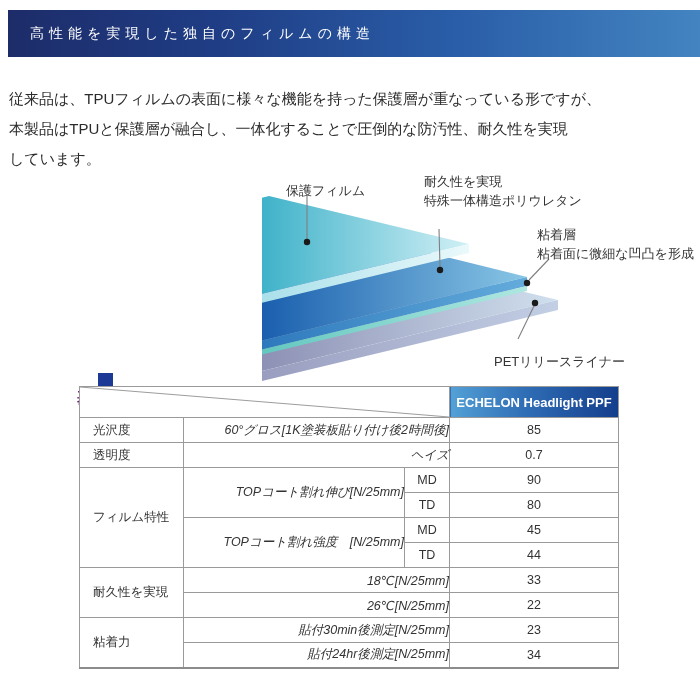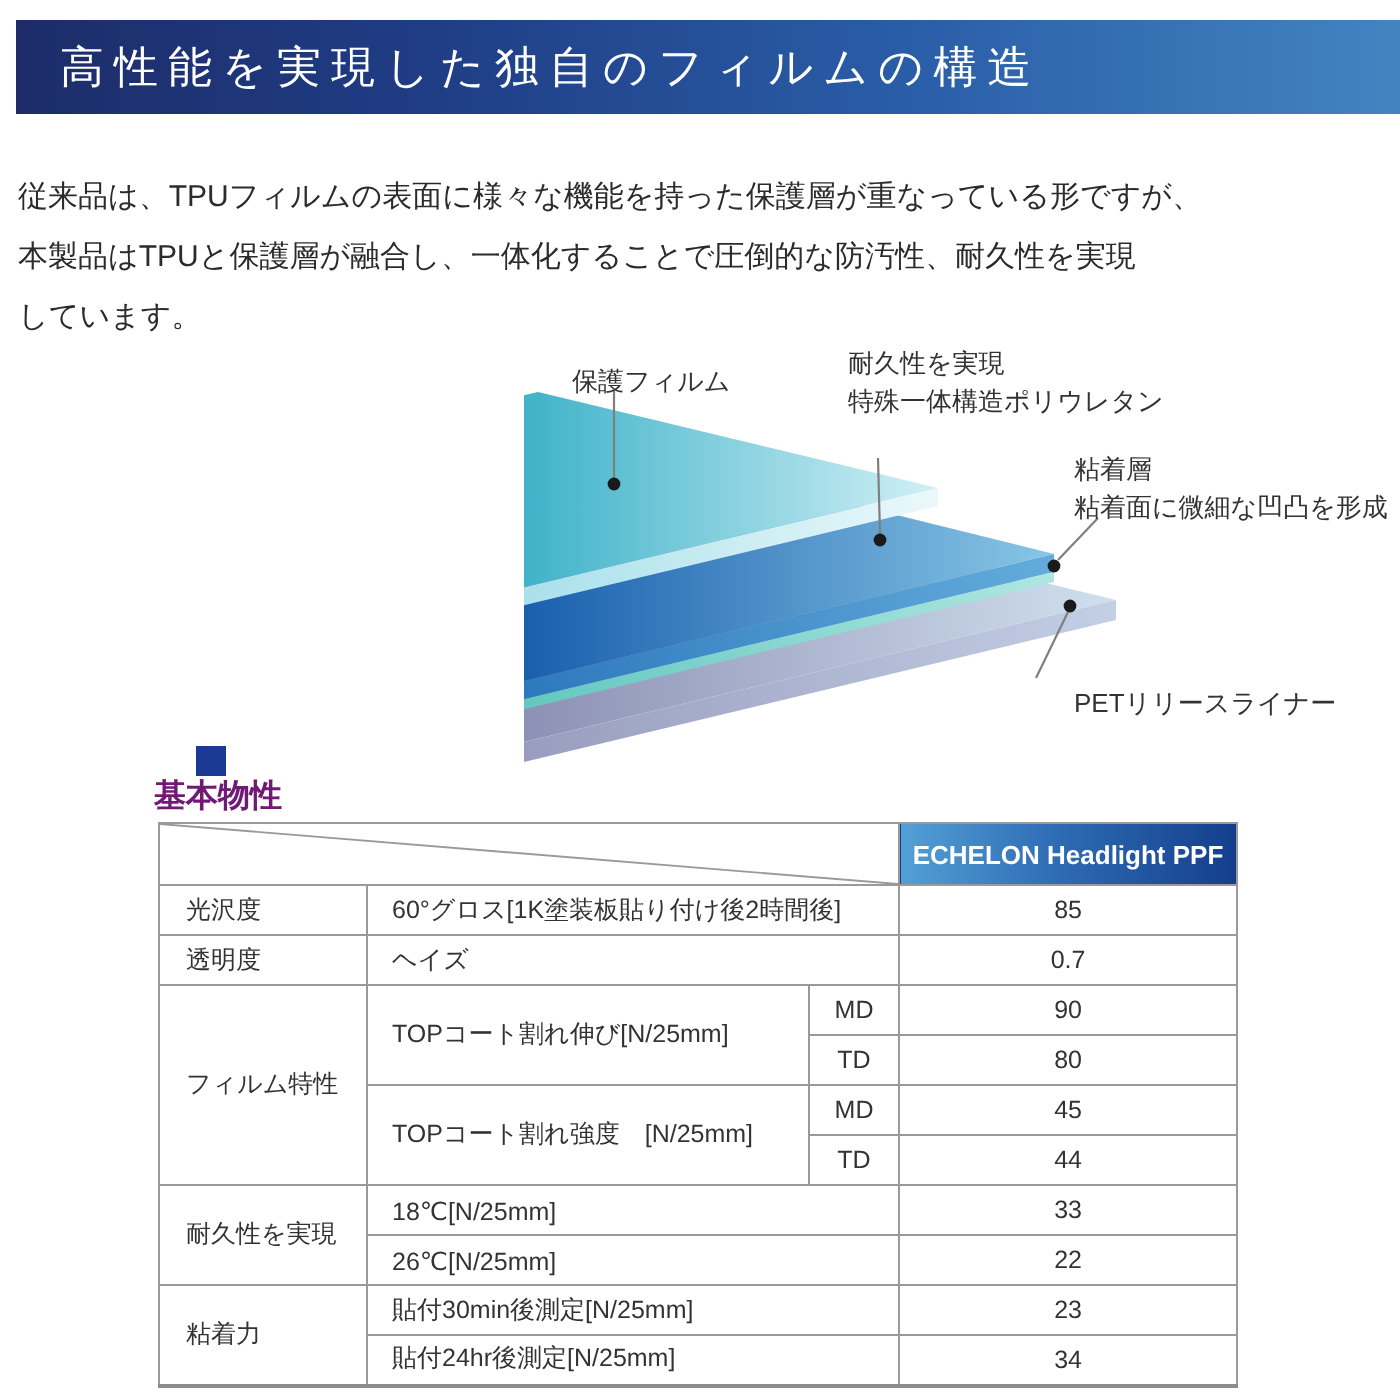--- a/index.html
+++ b/index.html
@@ -8,55 +8,55 @@
     font-family:"Liberation Sans","DejaVu Sans",sans-serif; color:#333;
     overflow:hidden;
   }
   
   .title-bar {
     position:absolute; left:8px; top:10px; width:692px; height:47px;
     background:linear-gradient(to right,#1d2c69 0%,#1f3d85 30%,#2a5ea8 65%,#4384c1 100%);
   }
   .title-bar .txt {
     font-family:Liberation Serif, serif;
-    color:#ffffff; font-size:22px; letter-spacing:5px;
+    color:#ffffff; font-size:14px; letter-spacing:5px;
     line-height:47px; padding-left:22px; white-space:nowrap;
   }
   
   .intro {
     position:absolute; left:9px; top:84px; width:688px;
     font-size:15px; line-height:30px; color:#2b2b2b;
   }
   .intro div { white-space:nowrap; }
   
   .dlabel { position:absolute; font-size:13px; color:#333; line-height:19px; white-space:nowrap; }
   
   .section-heading {
     position:absolute; left:77px; top:373px; display:flex; align-items:center;
     color:#701a75; font-weight:bold; font-size:16px;flex-direction:column;
   }
   .section-heading .sq { width:15px; height:15px; background:#1c3996; margin-right:7px; }
   
   .props {
-    position:absolute; left:79px; top:411px; width:539px;
+    position:absolute; left:79px; top:386px; width:539px;
     border-collapse:collapse; table-layout:fixed;
     font-size:12.5px; color:#333;
     border:1px solid #8c8c8c; border-bottom-width:2px;
   }
   .props td, .props th { border:1px solid #9a9a9a; padding:0; vertical-align:middle; }
   .props thead tr { height:31px; }
   .props tbody tr { height:25px; }
   .props .diag { position:relative; background:#fff; }
   .props .diag svg { position:absolute; left:0; top:0; width:100%; height:100%; display:block; }
   .props .prod {
     background:linear-gradient(to right,#53a0d6 0%,#2f6db5 45%,#143e8c 100%);
     color:#ffffff; font-weight:bold; font-size:13px; text-align:center;
   }
   .props .cat  { text-align:left; padding-left:13px; }
-  .props .desc { text-align:left; padding-left:12px; }
+  .props .desc { text-align:right; padding-left:12px;font-style:italic; }
   .props .sub  { text-align:center; }
   .props .val  { text-align:center; }
   svg { display:block; }
   .overlay { position:absolute; left:0; top:0; pointer-events:none; }
 </style>
 </head>
 <body>
 
 <div id="page">
 
@@ -137,21 +137,21 @@
   <div class="dlabel" style="left:424px; top:172px;">
     <div>耐久性を実現</div>
     <div>特殊一体構造ポリウレタン</div>
   </div>
 
   <div class="dlabel" style="left:537px; top:225px;">
     <div>粘着層</div>
     <div>粘着面に微細な凹凸を形成</div>
   </div>
 
-  <div class="dlabel" style="left:494px; top:342px;margin-left:43px;">PETリリースライナー</div>
+  <div class="dlabel" style="left:494px; top:352px;">PETリリースライナー</div>
 
   <div class="section-heading">
     <span class="sq"></span>
     <span>基本物性</span>
   </div>
 
   <table class="props">
     <colgroup>
       <col style="width:104px">
         <col style="width:221px">

